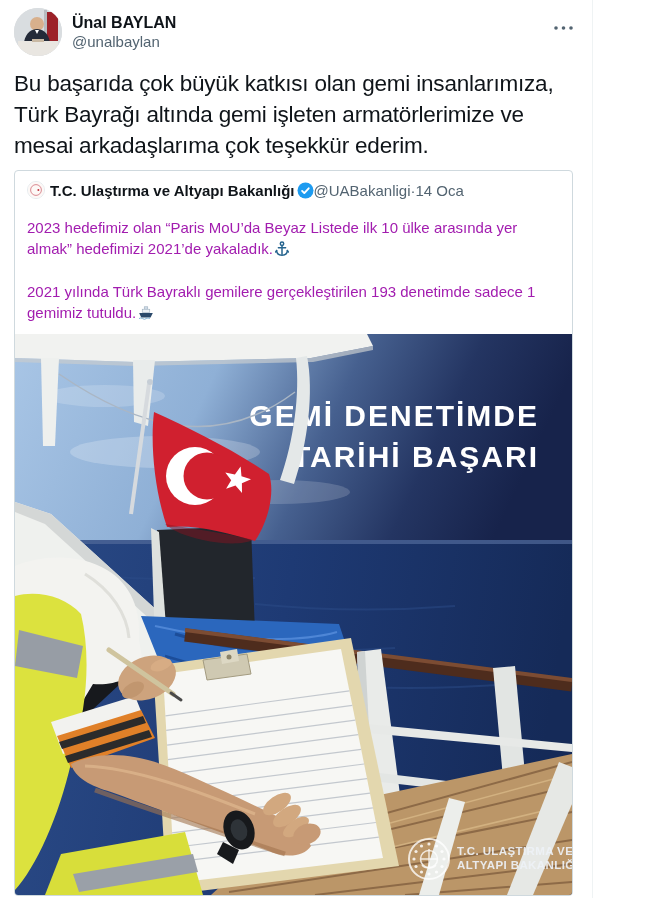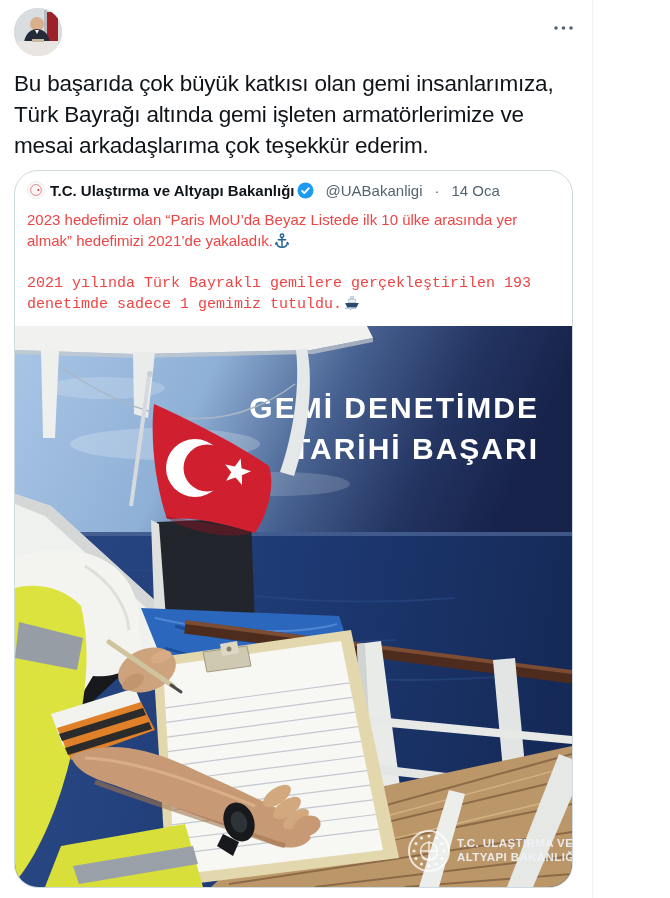--- a/index.html
+++ b/index.html
@@ -27,52 +27,56 @@
   .author-handle { font-size:15px; color:#536471; }
   .more-btn { margin-left:auto; padding:8px 2px; cursor:pointer; }
   
   .tweet-body {
     margin-top:12px; font-size:22.5px; line-height:31px; letter-spacing:-0.2px;
     color:#0f1419; width:562px;
   }
   
   .quote-card {
     margin-top:9px; width:559px;
-    border:1px solid #cfd9de; border-radius:24px;
+    border:1px solid #cfd9de; border-radius:4px;
     overflow:hidden; cursor:pointer; background:#fff;
   }
   .quote-pad { padding:10px 12px 9px 12px; }
   .quote-head { display:flex; align-items:center; font-size:15px; white-space:nowrap; }
   .quote-avatar { width:18px; height:18px; border-radius:50%; overflow:hidden; flex:0 0 18px;
     border:1px solid #e5ebee; background:#fdfbfa; }
   .quote-author { font-weight:bold; margin-left:5px; color:#0f1419; }
   .badge { margin-left:2px; display:inline-flex; }
-  .quote-meta { color:#536471; margin-left:12px; }
-  .quote-text { font-size:15px; line-height:21px; color:#ef4444; margin-top:10px; width:535px; }
-  .quote-text p + p { margin-top:20px;font-family:Liberation Mono, monospace; }
+  .quote-meta { color:#536471; margin-left:0; }
+  .quote-text { font-size:15px; line-height:21px; color:#a21caf; margin-top:18px; width:535px; }
+  .quote-text p + p { margin-top:20px; }
   .emoji { display:inline-block; vertical-align:-2px; margin-left:2px; }
   .quote-photo svg { display:block; width:557px; height:auto; }
 </style>
 </head>
 <body>
 
 <div class="column">
 
   <div class="tweet-header">
     <div class="avatar">
       <svg width="48" height="48" viewBox="0 0 48 48">
         <rect width="48" height="48" fill="#d9dde0"></rect>
         <rect x="33" y="4" width="11" height="30" fill="#9c2128"></rect>
         <rect x="30" y="2" width="3" height="32" fill="#b8bcc0"></rect>
         <circle cx="23" cy="16" r="7" fill="#d8b08c"></circle>
         <path d="M10,34 C12,24 18,21 23,21 C28,21 34,24 36,34 Z" fill="#232a38"></path>
         <path d="M21,22 L23,26 L25,22 Z" fill="#ffffff"></path>
         <rect x="4" y="33" width="40" height="15" fill="#e9e6e1"></rect>
         <rect x="18" y="31" width="12" height="3" fill="#c9b9a4"></rect>
       </svg>
+    </div>
+    <div class="author-block">
+      <div class="author-name">Ünal BAYLAN</div>
+      <div class="author-handle">@unalbaylan</div>
     </div>
     <div class="more-btn">
       <svg width="19" height="4" viewBox="0 0 19 4">
         <circle cx="2" cy="2" r="1.8" fill="#536471"></circle>
         <circle cx="9.5" cy="2" r="1.8" fill="#536471"></circle>
         <circle cx="17" cy="2" r="1.8" fill="#536471"></circle>
       </svg>
     </div>
   </div>
 

